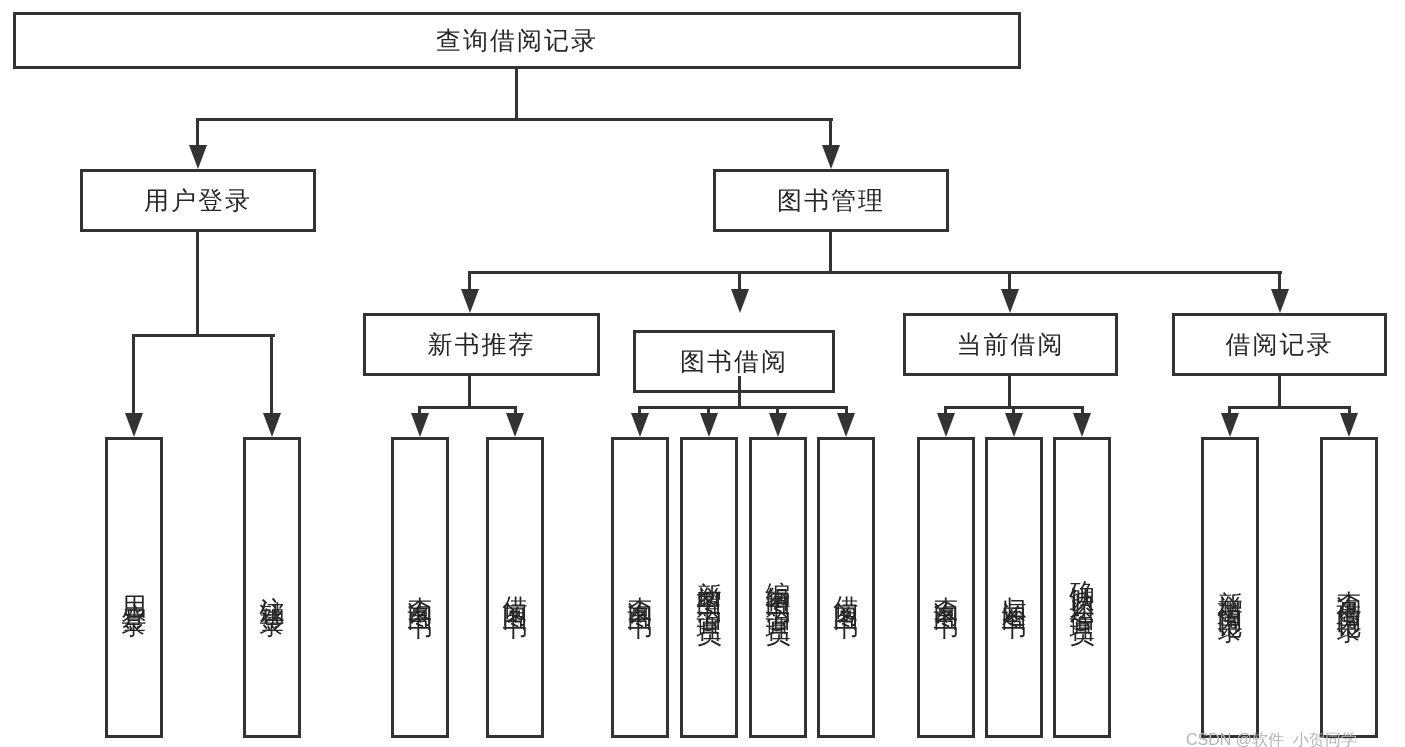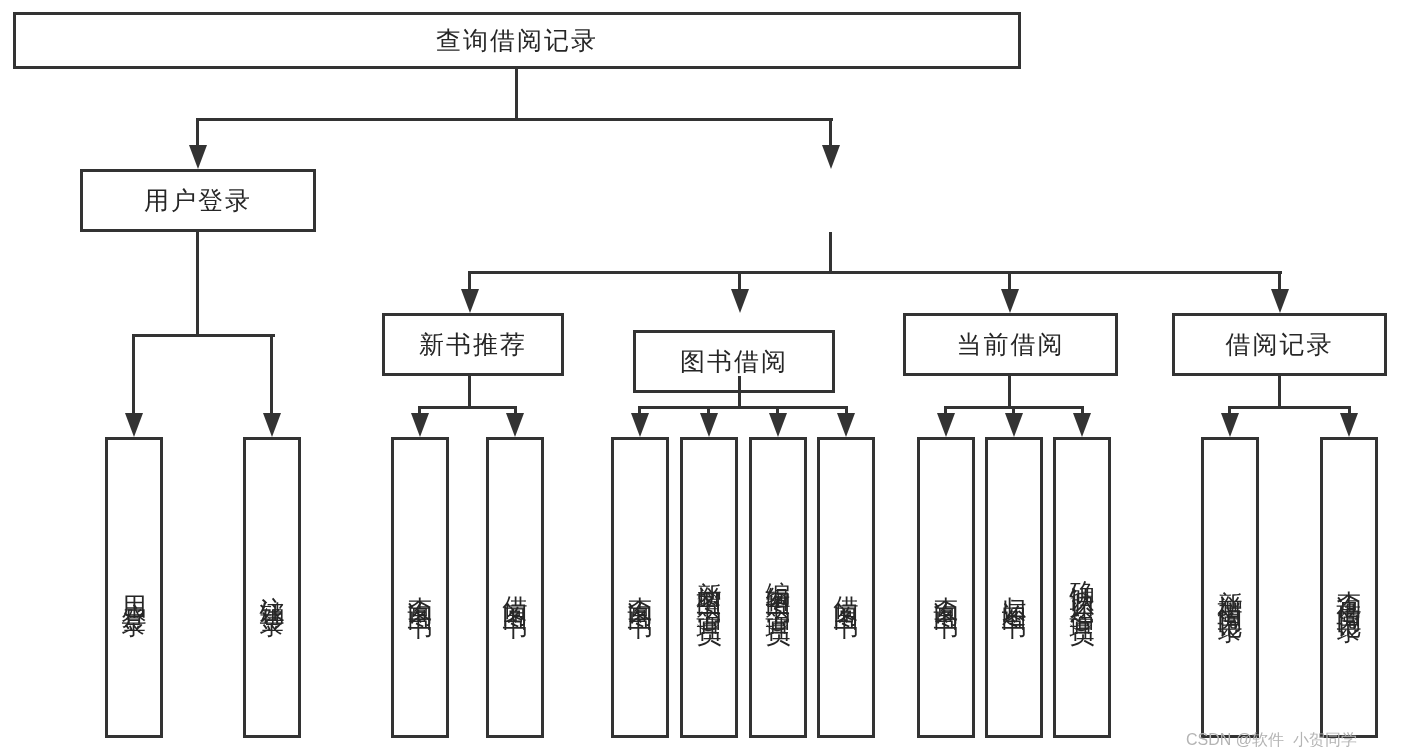--- a/index.html
+++ b/index.html
@@ -64,40 +64,41 @@
   <div class="box" style="left:13px;top:12px;width:1008px;height:57px">查询借阅记录</div>
 
   <div class="vl" style="left:515px;top:66px;height:55px"></div>
   <div class="hl" style="left:196px;top:118px;width:637px"></div>
   <div class="vl" style="left:196px;top:118px;height:30px"></div>
   <div class="vl" style="left:829px;top:118px;height:30px"></div>
   <div class="arrow" style="left:189px;top:145px"></div>
   <div class="arrow" style="left:822px;top:145px"></div>
 
   <div class="box" style="left:80px;top:169px;width:236px;height:63px">用户登录</div>
+  <div class="box" style="left:713px;top:169px;width:236px;height:63px">图书管理</div>
 
   <div class="vl" style="left:196px;top:232px;height:105px"></div>
   <div class="hl" style="left:132px;top:334px;width:143px"></div>
   <div class="vl" style="left:132px;top:334px;height:82px"></div>
   <div class="vl" style="left:270px;top:334px;height:82px"></div>
   <div class="arrow" style="left:125px;top:413px"></div>
   <div class="arrow" style="left:263px;top:413px"></div>
 
   <div class="vl" style="left:829px;top:232px;height:42px"></div>
   <div class="hl" style="left:468px;top:271px;width:814px"></div>
   <div class="vl" style="left:468px;top:271px;height:21px"></div>
   <div class="vl" style="left:738px;top:271px;height:21px"></div>
   <div class="vl" style="left:1008px;top:271px;height:21px"></div>
   <div class="vl" style="left:1278px;top:271px;height:21px"></div>
   <div class="arrow" style="left:461px;top:289px"></div>
   <div class="arrow" style="left:731px;top:289px"></div>
   <div class="arrow" style="left:1001px;top:289px"></div>
   <div class="arrow" style="left:1271px;top:289px"></div>
 
-  <div class="box" style="left:382px;top:313px;width:182px;height:63px">新书推荐</div>
+  <div class="box" style="left:363px;top:313px;width:237px;height:63px">新书推荐</div>
   <div class="box" style="left:633px;top:330px;width:202px;height:63px">图书借阅</div>
   <div class="box" style="left:1172px;top:313px;width:215px;height:63px">借阅记录</div>
   <div class="box" style="left:903px;top:313px;width:215px;height:63px">当前借阅</div>
 
   <div class="vl" style="left:468px;top:376px;height:33px"></div>
   <div class="hl" style="left:418px;top:406px;width:99px"></div>
   <div class="vl" style="left:418px;top:406px;height:11px"></div>
   <div class="vl" style="left:514px;top:406px;height:11px"></div>
   <div class="arrow" style="left:411px;top:413px"></div>
   <div class="arrow" style="left:506px;top:413px"></div>

